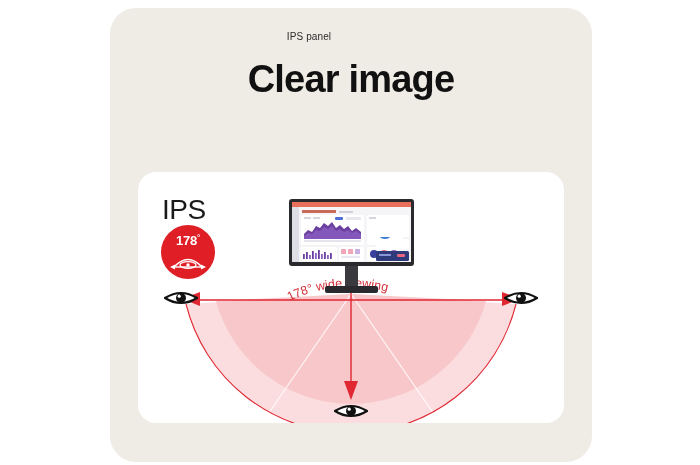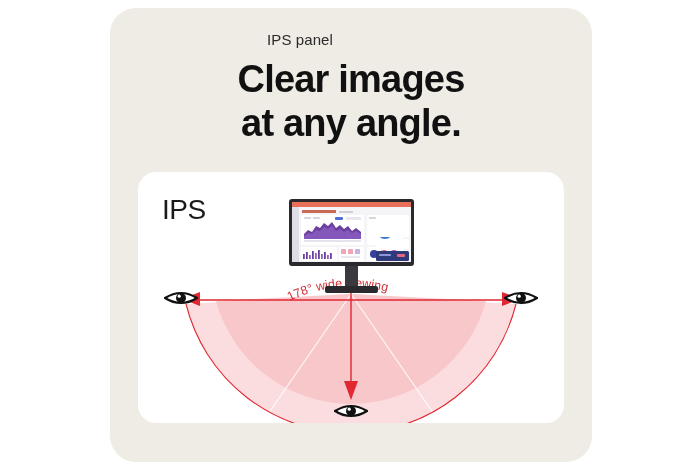--- a/index.html
+++ b/index.html
@@ -6,22 +6,22 @@
   body{width:700px;height:465px;overflow:hidden;
        font-family:"Liberation Sans","DejaVu Sans",sans-serif;}
 
   #stage{position:relative;width:700px;height:465px;background:#ffffff;}
 
   
   .outer-card{position:absolute;left:110px;top:8px;width:482px;height:454px;
               background:#EFEBE5;border-radius:26px;}
 
   
-  .eyebrow{position:absolute;left:103px;top:31px;width:394px;text-align:center;
-           font-size:15px;color:#2b2b2b;letter-spacing:.1px;}
+  .eyebrow{position:absolute;left:112px;top:31px;width:394px;text-align:center;
+           font-size:10px;color:#2b2b2b;letter-spacing:.1px;}
   .headline{position:absolute;left:110px;top:57px;width:482px;text-align:center;
             font-size:38px;line-height:44px;font-weight:700;color:#111111;
             letter-spacing:-.8px;}
   .headline span{display:block;}
 
   
   .inner-card{position:absolute;left:138px;top:172px;width:426px;height:251px;
               background:#ffffff;border-radius:18px;overflow:hidden;}
 
   
@@ -70,22 +70,21 @@
 </head>
 <body>
 
 <div id="stage">
 
   <div class="outer-card"></div>
 
   <div class="eyebrow">IPS panel</div>
 
   <div class="headline">
-    <span>Clear images</span>
-    <span>at any angle.</span>
+    <span>Clear image</span>
   </div>
 
   <div class="inner-card">
 
     <svg class="fan-svg" viewBox="0 0 426 251">
       <defs>
         <path id="capPath" d="M 96 178 A 140 140 0 0 1 330 178" fill="none"></path>
       </defs>
 
       <path d="M 213 122 L 48 132 A 170 170 0 0 0 378 132 Z" fill="#FBDDDF"></path>
@@ -104,20 +103,33 @@
       <line x1="213" y1="118" x2="213" y2="215" stroke="#E02732" stroke-width="1.4"></line>
       <polygon points="213,228 206,209 220,209" fill="#E02732"></polygon>
 
       <text font-size="12.5" fill="#D3303A" font-family="Liberation Sans, sans-serif">
         <textPath href="#capPath" startOffset="27%">178° wide viewing</textPath>
       </text>
     </svg>
 
     <div class="ips-word">IPS</div>
 
+    <div class="badge">
+      <div class="badge-num">
+        <span>178</span><sup>°</sup>
+      </div>
+      <svg class="badge-icon" viewBox="0 0 36 18">
+        <path d="M4 14 Q18 -1 32 14" fill="none" stroke="#ffffff" stroke-width="1.6"></path>
+        <ellipse cx="18" cy="12" rx="8" ry="3.4" fill="none" stroke="#ffffff" stroke-width="1.3"></ellipse>
+        <circle cx="18" cy="12" r="1.7" fill="#ffffff"></circle>
+        <line x1="2" y1="14" x2="34" y2="14" stroke="#ffffff" stroke-width="1.4"></line>
+        <polygon points="0,14 5,11.5 5,16.5" fill="#ffffff"></polygon>
+        <polygon points="36,14 31,11.5 31,16.5" fill="#ffffff"></polygon>
+      </svg>
+    </div>
 
     <div class="monitor">
       <div class="mon-bezel"></div>
       <div class="mon-screen">
         <div class="dash">
           <div class="dash-top"></div>
           <div class="dash-sidebar"></div>
 
           <div class="bar" style="left:10px;top:8px;width:34px;height:2.5px;background:#c96a58;"></div>
           <div class="bar" style="left:47px;top:8.5px;width:14px;height:2px;background:#cfcfda;"></div>

